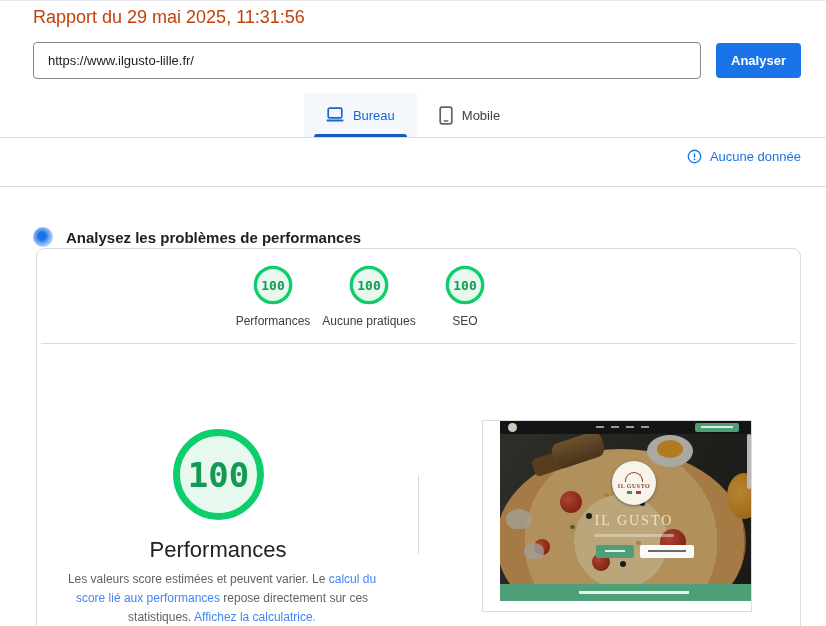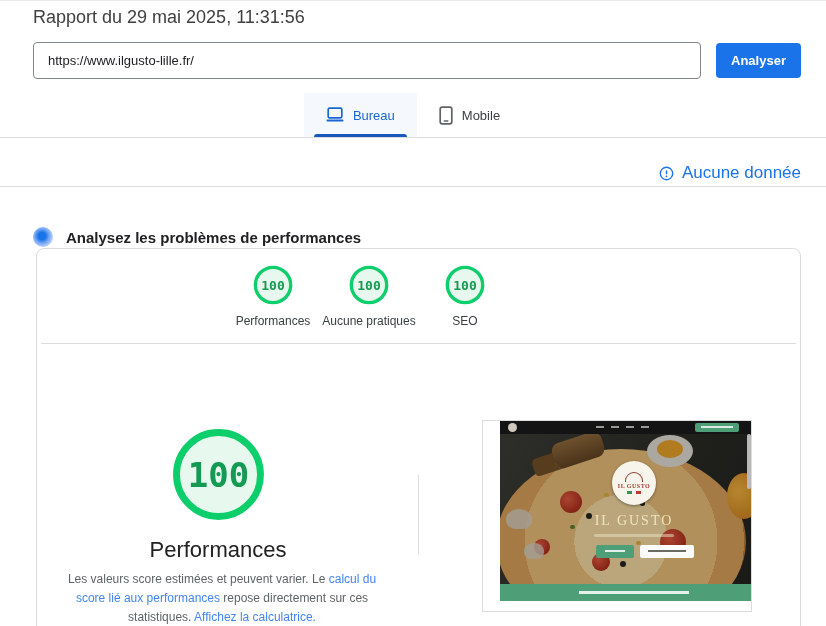--- a/index.html
+++ b/index.html
@@ -1,20 +1,20 @@
 <!DOCTYPE html>
 <html><head>
 <meta charset="utf-8">
 <style>
   html,body{margin:0;padding:0;background:#fff;}
   body{font-family:"Liberation Sans",sans-serif;color:#202124;}
   #page{position:relative;width:826px;height:626px;overflow:hidden;background:#fff;border-top:1px solid #e8eaed;}
 
   
-  .report-title{position:absolute;left:33px;top:6px;font-size:18px;font-weight:500;color:#404040;}
+  .report-title{position:absolute;left:33px;top:6px;font-size:18px;font-weight:500;color:#c2410c;}
   .url-input{position:absolute;left:33px;top:41px;width:668px;height:37px;box-sizing:border-box;
     border:1px solid #80868b;border-radius:4px;padding:0 14px;font-size:13px;color:#202124;
     font-family:"Liberation Sans",sans-serif;outline:none;}
   .analyze-btn{position:absolute;left:716px;top:42px;width:85px;height:35px;background:#1a73e8;color:#fff;
     border:none;border-radius:4px;font-size:13px;font-weight:700;font-family:"Liberation Sans",sans-serif;cursor:pointer;}
 
   
   .tabs{position:absolute;left:0;top:92px;width:826px;height:44px;display:flex;justify-content:center;align-items:stretch;}
   .tab{display:flex;align-items:center;gap:9px;padding:0 22px;font-size:13px;cursor:pointer;position:relative;}
   .tab.mobile{color:#3c4043;}
@@ -25,21 +25,21 @@
   
   .section-row{position:absolute;left:33px;display:flex;align-items:center;gap:13px;}
   .section-title{font-size:15px;font-weight:600;color:#202124;}
   .badge-circle{width:20px;height:20px;border-radius:50%;position:relative;flex:0 0 auto;}
   .crux-badge{background:radial-gradient(circle at 35% 30%,#e8f0fe,#aecbfa 80%);}
   .crux-badge .bar{position:absolute;bottom:5px;width:3px;background:#1a73e8;border-radius:1px;}
   .crux-badge .b1{left:5px;height:5px;}
   .crux-badge .b2{left:9px;height:8px;}
   .crux-badge .b3{left:13px;height:6px;}
   .lab-badge{background:radial-gradient(circle at 45% 45%,#1a73e8 0 24%,#6ea4f2 45%,#c6dafc 75%,#e8f0fe 100%);}
-  .no-data{position:absolute;top:162px;right:25px;display:flex;align-items:center;gap:8px;color:#1a73e8;font-size:17px;cursor:pointer;}
+  .no-data{position:absolute;top:148px;right:25px;display:flex;align-items:center;gap:8px;color:#1a73e8;font-size:13px;cursor:pointer;}
 
   
   .card{position:absolute;left:36px;top:247px;width:765px;height:400px;border:1px solid #dadce0;border-radius:8px;box-sizing:border-box;background:#fff;}
   .gauge-row{position:absolute;left:188px;top:16px;display:flex;}
   .gauge-item{width:96px;display:flex;flex-direction:column;align-items:center;cursor:pointer;text-decoration:none;}
   .gauge-wrap{position:relative;width:40px;height:40px;}
   .gauge-wrap svg{display:block;}
   .gauge-num{position:absolute;inset:0;display:flex;align-items:center;justify-content:center;
     font-family:"DejaVu Sans Mono",monospace;font-size:13px;font-weight:700;color:#149a52;}
   .gauge-label{margin-top:9px;font-size:12px;color:#3c4043;text-align:center;white-space:nowrap;}

